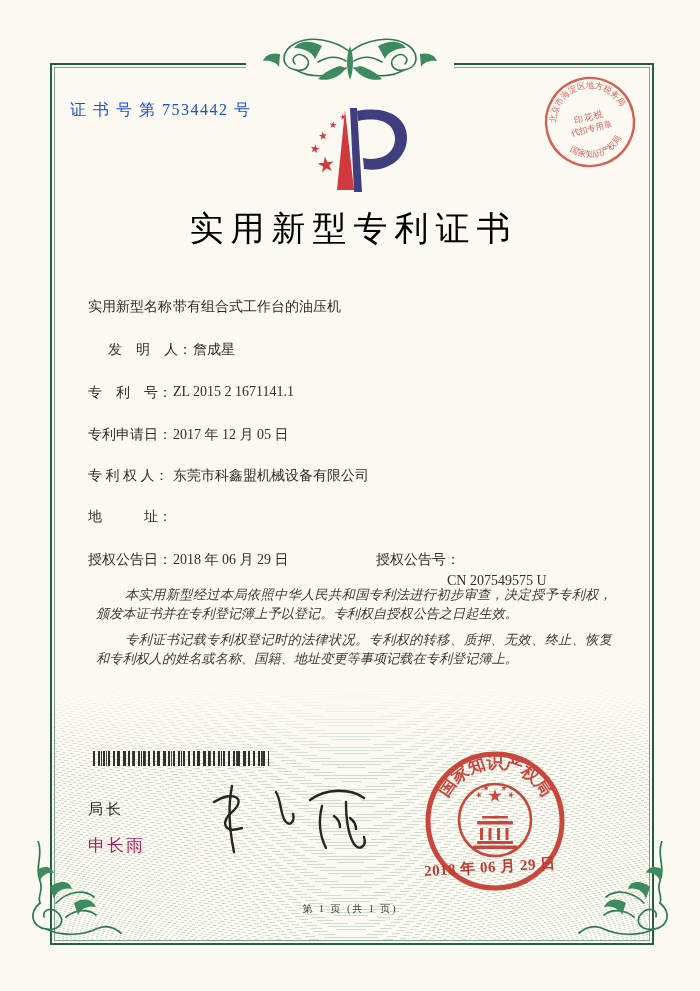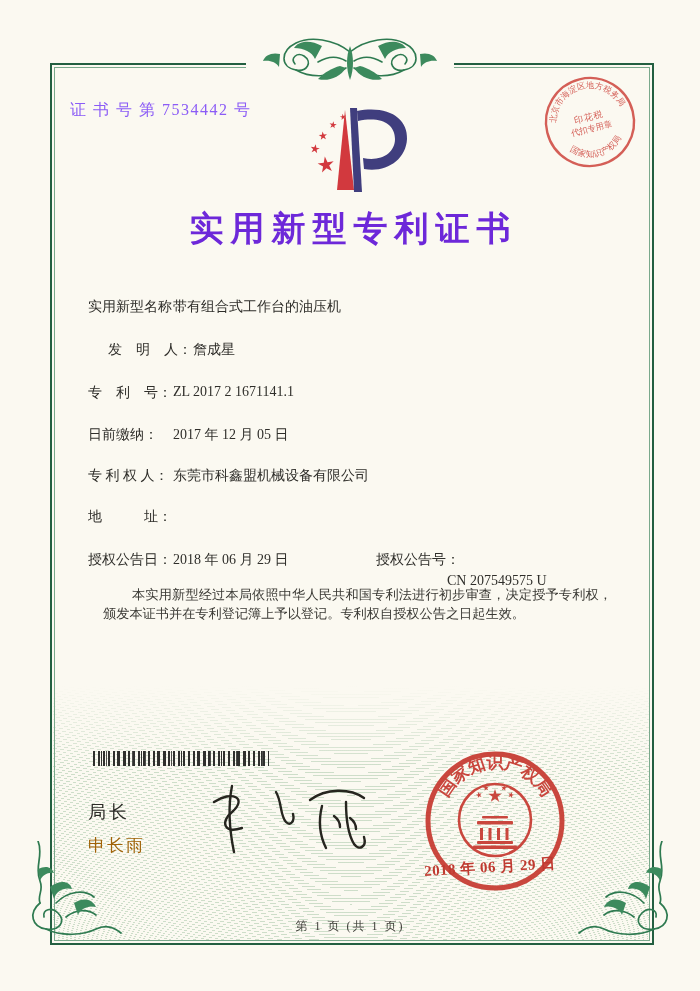--- a/index.html
+++ b/index.html
@@ -23,64 +23,64 @@
       linear-gradient(180deg, rgba(251,249,241,1) 0%, rgba(251,249,241,0) 32%),
       repeating-radial-gradient(130% 95% at 50% 145%,
         rgba(118,168,124,.34) 0 1px, rgba(118,168,124,0) 1px 5px);
   }
   
   .garland{left:246px;top:36px;width:208px;height:50px;background:#fbf9f1;z-index:2;}
   .corner{width:96px;height:102px;z-index:2;}
   .corner-left{left:26px;top:841px;}
   .corner-right{left:578px;top:841px;transform:scaleX(-1);}
   
-  .cert-no{left:70px;top:100px;font-size:16px;letter-spacing:1.5px;color:#8b5cf6;z-index:3;}
+  .cert-no{left:70px;top:100px;font-size:16px;letter-spacing:1.5px;color:#1d4ed8;z-index:3;}
   .logo{left:286px;top:103px;width:128px;height:100px;z-index:3;}
   .title{
     left:0;right:0;top:206px;text-align:center;z-index:3;
-    font-size:34px;font-weight:700;letter-spacing:7px;text-indent:7px;color:#6d28d9;
+    font-size:34px;font-weight:400;letter-spacing:7px;text-indent:7px;color:#000000;
   }
   
   .row{position:absolute;left:88px;font-size:14px;white-space:nowrap;z-index:3;color:#2f2e2a;}
   .row .val{position:absolute;left:85px;}
   .row-name{top:298px;} .row-inventor{top:341px;margin-left:20px;} .row-patno{top:384px;}
   .row-filing{top:426px;} .row-patentee{top:467px;}
   .row-address{top:508px;}
   .row-address .val{width:445px;white-space:normal;line-height:19px;}
   .row-grant{top:551px;}
   .grant-no-label{position:absolute;left:288px;}
   .grant-no-val{position:absolute;left:359px;margin-top:22px;}
   
   .paras{left:88px;top:585px;width:524px;z-index:3;
     font-size:13.2px;line-height:19.4px;text-align:justify;color:#3a3934;}
-  .paras p{margin:0 0 6px 15px;text-indent:2.2em;}
+  .paras p{margin:0 0 6px 8px;text-indent:2.2em;font-style:italic;}
   
   .barcode{
     left:93px;top:751px;width:176px;height:15px;z-index:3;
     background-image:
       repeating-linear-gradient(90deg,#30302e 0 2px,transparent 2px 5px),
       repeating-linear-gradient(90deg,#30302e 0 1px,transparent 1px 8px),
       repeating-linear-gradient(90deg,rgba(48,48,46,.85) 0 1px,transparent 1px 13px);
   }
   
   .director-title{left:88px;top:800px;z-index:3;
-    font-family:"Liberation Sans","DejaVu Sans",sans-serif;font-size:18px;letter-spacing:3px;color:#2b2a26;}
+    font-family:"Liberation Sans","DejaVu Sans",sans-serif;font-size:15px;letter-spacing:3px;color:#2b2a26;}
   .director-name{left:88px;top:834px;z-index:3;
-    font-family:Liberation Sans, sans-serif;font-size:17px;letter-spacing:2px;color:#a16207;}
+    font-family:Liberation Sans, sans-serif;font-size:17px;letter-spacing:2px;color:#be185d;}
   .signature{left:198px;top:772px;width:180px;height:88px;z-index:4;}
   
   .seal{left:420px;top:746px;width:150px;height:150px;z-index:4;opacity:.93;}
   .seal-date{
     left:424px;top:858px;z-index:5;font-size:15px;font-weight:600;color:#c03a30;
     letter-spacing:.5px;transform:rotate(-3.5deg);white-space:nowrap;
   }
   .tax-stamp{left:542px;top:74px;width:96px;height:96px;z-index:4;transform:rotate(-14deg);opacity:.88;}
   
   .footer{left:0;right:0;top:902px;text-align:center;z-index:3;
-    font-size:12px;letter-spacing:2px;color:#3c3b36;margin-top:16px;}
+    font-size:10px;letter-spacing:2px;color:#3c3b36;}
 </style>
 </head>
 <body>
 
 <div class="layer green-zone"></div>
 
 <div class="layer frame"></div>
 
 <div class="layer garland">
   <svg width="208" height="50" viewBox="0 0 208 50" xmlns="http://www.w3.org/2000/svg">
@@ -177,44 +177,45 @@
 <div class="row row-name">
   <span class="lab">实用新型名称：</span>
   <span class="val">带有组合式工作台的油压机</span>
 </div>
 <div class="row row-inventor">
   <span class="lab">发　明　人：</span>
   <span class="val">詹成星</span>
 </div>
 <div class="row row-patno">
   <span class="lab">专　利　号：</span>
-  <span class="val">ZL 2017 2 1671141.1</span>
+  <span class="val">ZL 2015 2 1671141.1</span>
 </div>
 <div class="row row-filing">
-  <span class="lab">日前缴纳：</span>
+  <span class="lab">专利申请日：</span>
   <span class="val">2017 年 12 月 05 日</span>
 </div>
 <div class="row row-patentee">
   <span class="lab">专 利 权 人：</span>
   <span class="val">东莞市科鑫盟机械设备有限公司</span>
 </div>
 <div class="row row-address">
   <span class="lab">地　　　址：</span>
   <span class="val">
   </span>
 </div>
 <div class="row row-grant">
   <span class="lab">授权公告日：</span>
   <span class="val">2018 年 06 月 29 日</span>
   <span class="grant-no-label">授权公告号：</span>
   <span class="grant-no-val">CN 207549575 U</span>
 </div>
 
 <div class="layer paras">
   <p>本实用新型经过本局依照中华人民共和国专利法进行初步审查，决定授予专利权，颁发本证书并在专利登记簿上予以登记。专利权自授权公告之日起生效。</p>
+  <p>专利证书记载专利权登记时的法律状况。专利权的转移、质押、无效、终止、恢复和专利权人的姓名或名称、国籍、地址变更等事项记载在专利登记簿上。</p>
 </div>
 
 <div class="layer barcode"></div>
 
 <div class="layer director-title">局长</div>
 <div class="layer director-name">申长雨</div>
 <div class="layer signature">
   <svg width="180" height="88" viewBox="0 0 180 88" xmlns="http://www.w3.org/2000/svg">
     <g fill="none" stroke="#26251f" stroke-width="2.4" stroke-linecap="round">
       <path d="M34,14 C30,34 31,56 36,80"></path>

